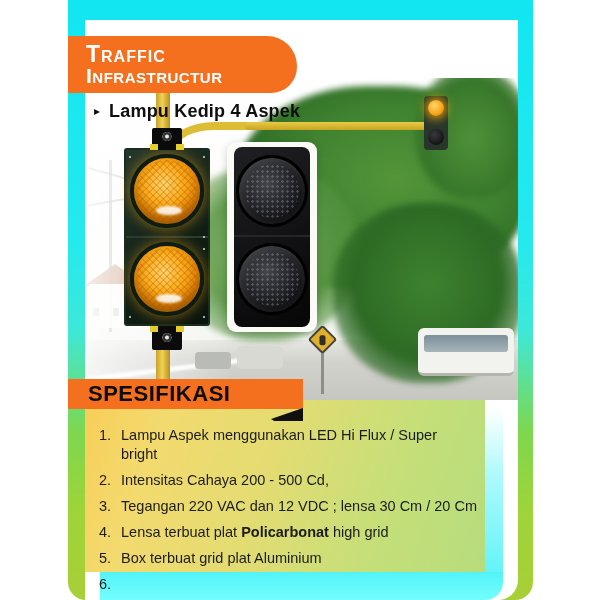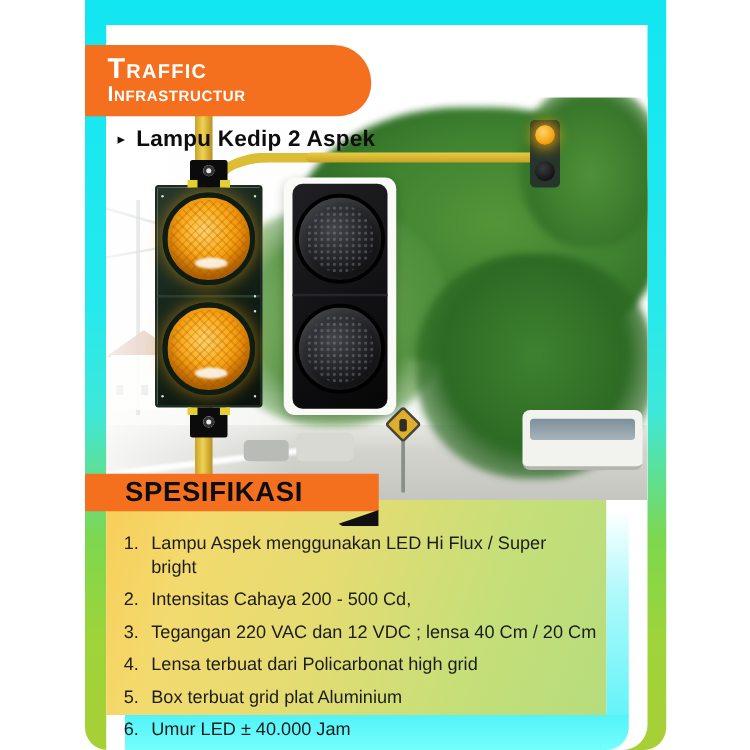--- a/index.html
+++ b/index.html
@@ -21,21 +21,21 @@
   
   .header-banner {
     position:absolute; left:68px; top:36px; width:229px; height:57px; z-index:6;
     background:#F4701F; border-radius:0 30px 26px 0;
     padding:7px 0 0 18px; color:#fff;
   }
   .header-banner .l1 { display:block; font-variant:small-caps; text-transform:lowercase;
     font-size:23px; font-weight:700; letter-spacing:1px; line-height:22px; }
   .header-banner .l1::first-letter { text-transform:uppercase; }
   .header-banner .l2 { display:block; font-variant:small-caps; text-transform:lowercase;
-    font-size:17px; font-weight:700; letter-spacing:0.5px; line-height:22px; }
+    font-size:21px; font-weight:700; letter-spacing:0.5px; line-height:22px; }
   .header-banner .l2::first-letter { text-transform:uppercase; }
   
   .title-block { position:absolute; left:94px; top:101px; z-index:7; color:#0e0e0e; }
   .title-block .bullet { font-size:12px; margin-right:9px; vertical-align:2px; }
   .title-block .ttl { font-size:18px; font-weight:700; letter-spacing:0.2px; }
   
   .photo { position:absolute; left:85px; top:78px; width:433px; height:322px; z-index:2;
     overflow:hidden; background:linear-gradient(180deg,#ffffff 0%,#fbfcfa 55%,#eef0ea 100%); }
   .photo > div { position:absolute; }
   .road { left:0; top:262px; width:433px; height:60px;
@@ -119,48 +119,48 @@
   .bracket .tab { position:absolute; width:8px; height:6px; background:#e4cf2e; }
   .bracket.top { left:67px; top:50px; width:30px; height:22px; }
   .bracket.top .eye { top:4px; }
   .bracket.top .tab.tl { left:-2px; bottom:0; } .bracket.top .tab.tr { right:-2px; bottom:0; }
   .bracket.bottom { left:67px; top:248px; width:30px; height:24px; }
   .bracket.bottom .eye { top:7px; }
   .bracket.bottom .tab.tl { left:-2px; top:0; } .bracket.bottom .tab.tr { right:-2px; top:0; }
   
   .spec-banner { position:absolute; left:68px; top:379px; width:235px; height:30px; z-index:5;
     background:#F4701F; color:#0d0d0d; font-size:22px; font-weight:800; letter-spacing:.5px;
-    line-height:30px; padding-left:32px; }
+    line-height:30px; padding-left:20px; }
   .spec-ribbon { position:absolute; left:271px; top:408px; width:32px; height:13px; z-index:5;
     background:#101010; clip-path:polygon(0 85%, 100% 0, 100% 100%, 10% 100%); }
   .spec-panel { position:absolute; left:85px; top:400px; width:400px; height:172px; z-index:3;
     background:linear-gradient(110deg,#F8CE58 0%,#F3DA6E 18%,#E3DC72 45%,#C4DF79 75%,#B7DC7D 100%); }
   .spec-list { position:absolute; left:14px; top:26px; right:8px; list-style:none; }
   .spec-list li { display:flex; font-size:14.5px; color:#1c1c1c; line-height:19px; margin-bottom:7px; }
   .spec-list .num { width:22px; flex:0 0 22px; }
-  .spec-list b { font-weight:400; }
+  .spec-list b { font-weight:700; }
   
   .cyan-stub { position:absolute; left:485px; top:408px; width:18px; height:165px; z-index:2;
     background:linear-gradient(180deg, rgba(120,245,250,0) 0%, rgba(110,244,249,.55) 40%, #63F4F8 100%); }
   .cyan-band { position:absolute; left:100px; top:572px; width:403px; height:28px; z-index:3;
     background:linear-gradient(180deg,#52F3F7,#74FEFE); border-bottom-right-radius:18px; }
 </style>
 </head>
 <body>
 
 <div class="frame"></div>
 <div class="interior"></div>
 
 <div class="header-banner">
   <span class="l1">Traffic</span>
   <span class="l2">Infrastructur</span>
 </div>
 
 <div class="title-block">
-  <span class="bullet">▸</span><span class="ttl">Lampu Kedip 2 Aspek</span>
+  <span class="bullet">▸</span><span class="ttl">Lampu Kedip 4 Aspek</span>
 </div>
 
 <div class="photo">
   <div class="road"></div>
   <div class="tree t1"></div>
   <div class="tree t4"></div>
   <div class="tree t2"></div>
   <div class="tree t3"></div>
   <div class="power-pole"></div>
   <div class="power-wire1"></div>
@@ -219,31 +219,30 @@
     <li>
       <span class="num">1.</span>
       <span><span>Lampu Aspek menggunakan LED Hi Flux / Super bright</span><b></b><span></span></span>
     </li>
     <li>
       <span class="num">2.</span>
       <span><span>Intensitas Cahaya 200 - 500 Cd,</span><b></b><span></span></span>
     </li>
     <li>
       <span class="num">3.</span>
-      <span><span>Tegangan 220 VAC dan 12 VDC ; lensa 40 Cm / 20 Cm</span><b></b><span></span></span>
+      <span><span>Tegangan 220 VAC dan 12 VDC ; lensa 30 Cm / 20 Cm</span><b></b><span></span></span>
     </li>
     <li>
       <span class="num">4.</span>
-      <span><span>Lensa terbuat dari </span><b>Policarbonat</b><span> high grid</span></span>
+      <span><span>Lensa terbuat plat </span><b>Policarbonat</b><span> high grid</span></span>
     </li>
     <li>
       <span class="num">5.</span>
       <span><span>Box terbuat grid plat Aluminium</span><b></b><span></span></span>
     </li>
     <li>
       <span class="num">6.</span>
-      <span><span>Umur LED ± 40.000 Jam</span><b></b><span></span></span>
     </li>
   </ul>
 </div>
 
 <div class="spec-banner">SPESIFIKASI</div>
 <div class="spec-ribbon"></div>
 
 </body></html>

